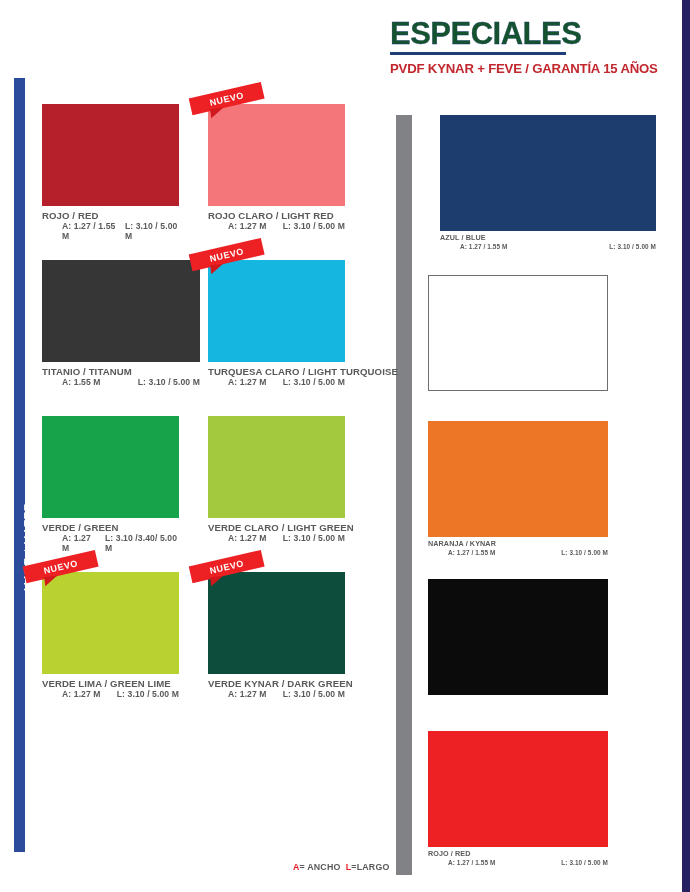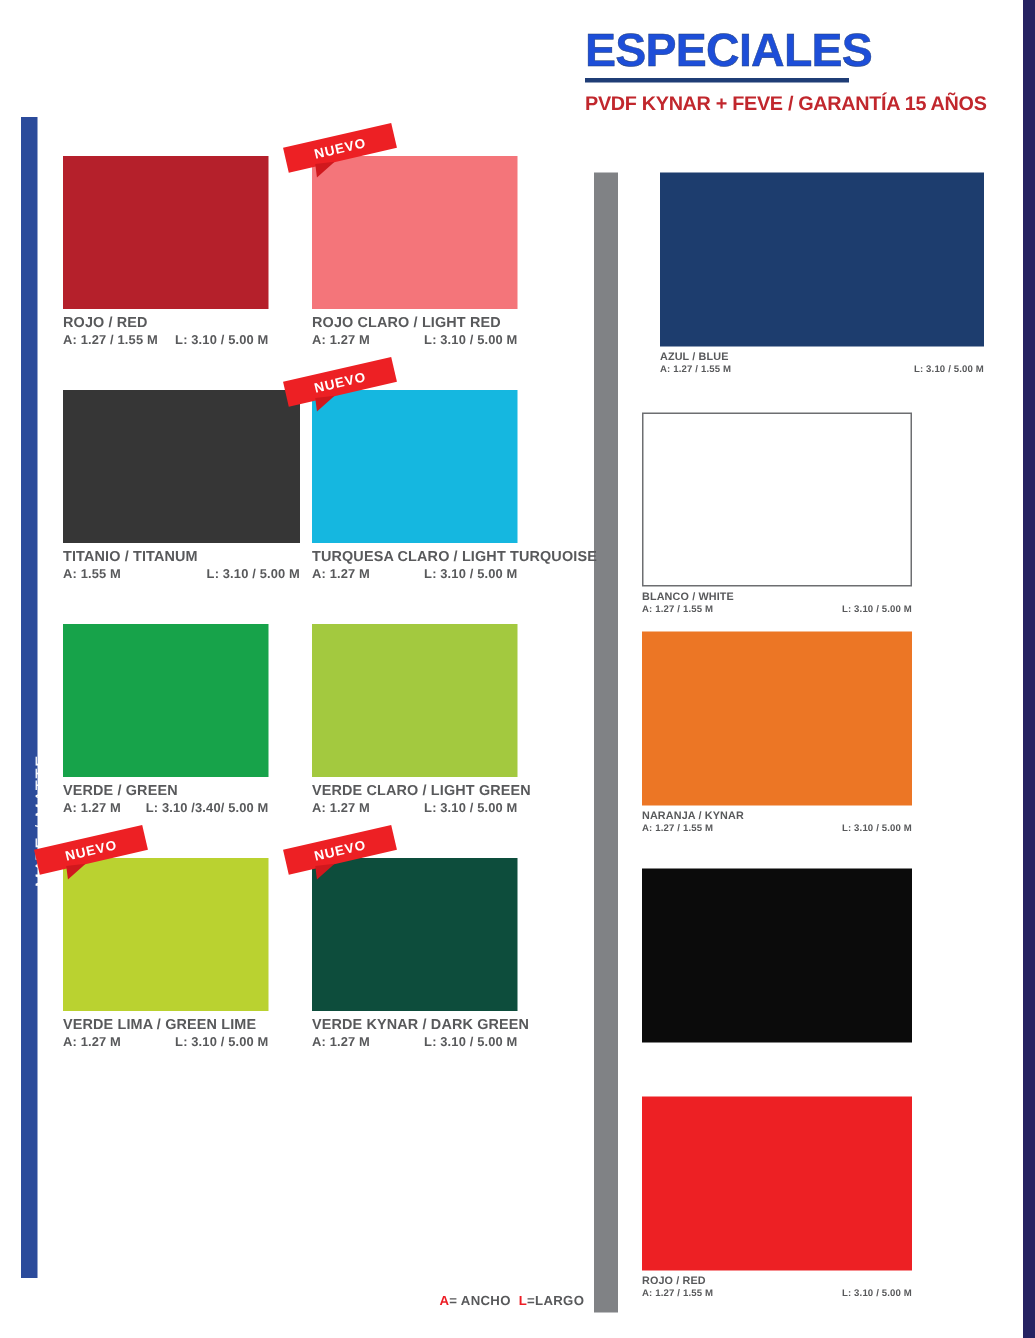--- a/index.html
+++ b/index.html
@@ -8,21 +8,21 @@
     font-family:"Liberation Sans", sans-serif;
   }
   .page{position:absolute;inset:0;}
 
   
   .edge-bar{position:absolute;right:0;top:0;width:8px;height:892px;background:#262262;}
 
   
   .header{position:absolute;left:390px;top:18px;width:268px;}
   .header-title{
-    font-size:31px;font-weight:bold;color:#1d4ed8;letter-spacing:-0.5px;
+    font-size:31px;font-weight:bold;color:#14532d;letter-spacing:-0.5px;
     line-height:1;font-family:"Liberation Sans", sans-serif;
     -webkit-text-stroke:0.3px #1f3d76;
   }
   .header-rule{height:3px;background:#1f3d76;width:176px;margin-top:3px;}
   .header-sub{
     margin-top:6px;font-size:13.2px;font-weight:bold;color:#c1272d;letter-spacing:-0.2px;
     white-space:nowrap;
   }
 
   
@@ -45,21 +45,21 @@
   .swatch-outline{box-sizing:border-box;border:1px solid #6d6e71;}
 
   .cap{margin-top:4px;}
   .cap-name{
     font-size:9.6px;font-weight:bold;color:#58595b;letter-spacing:0.1px;
     white-space:nowrap;line-height:1.15;
   }
   .cap-dims{
     display:flex;justify-content:space-between;align-items:baseline;
     font-size:8.6px;font-weight:bold;color:#58595b;letter-spacing:0.1px;
-    margin-top:1px;line-height:1.15;
+    margin-top:1px;line-height:1.15;margin-left:20px;
   }
   .cap-dims .w{margin-right:8px;}
 
   
   .right-col .cap-name{font-size:7.2px;}
   .right-col .cap-dims{font-size:6.4px;}
   .right-col .cap{margin-top:3px;}
 
   
   .nuevo{
@@ -240,27 +240,20 @@
           <div class="cap-dims">
             <span class="w">A: 1.27 / 1.55 M</span>
             <span>L: 3.10 / 5.00 M</span>
           </div>
         </div>
       </div>
       <div class="cell" style="left: 0px; top: 160px; width: 180px;">
         <div class="swatch" style="height: 116px;">
           <div class="swatch-fill swatch-outline" style="height: 100%; background: rgb(255, 255, 255);"></div>
         </div>
-        <div class="cap">
-          <div class="cap-name">BLANCO / WHITE</div>
-          <div class="cap-dims">
-            <span class="w">A: 1.27 / 1.55 M</span>
-            <span>L: 3.10 / 5.00 M</span>
-          </div>
-        </div>
       </div>
       <div class="cell" style="left: 0px; top: 306px; width: 180px;">
         <div class="swatch" style="height: 116px;">
           <div class="swatch-fill" style="height: 100%; background: rgb(236, 118, 37);"></div>
         </div>
         <div class="cap">
           <div class="cap-name">NARANJA / KYNAR</div>
           <div class="cap-dims">
             <span class="w">A: 1.27 / 1.55 M</span>
             <span>L: 3.10 / 5.00 M</span>

